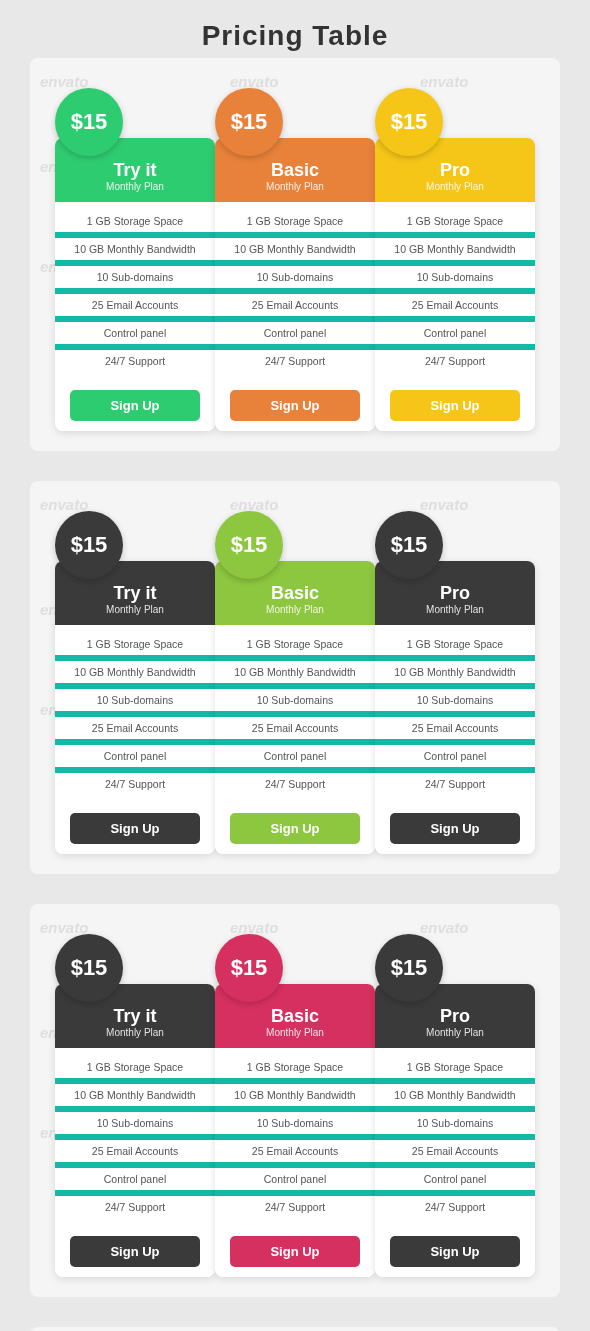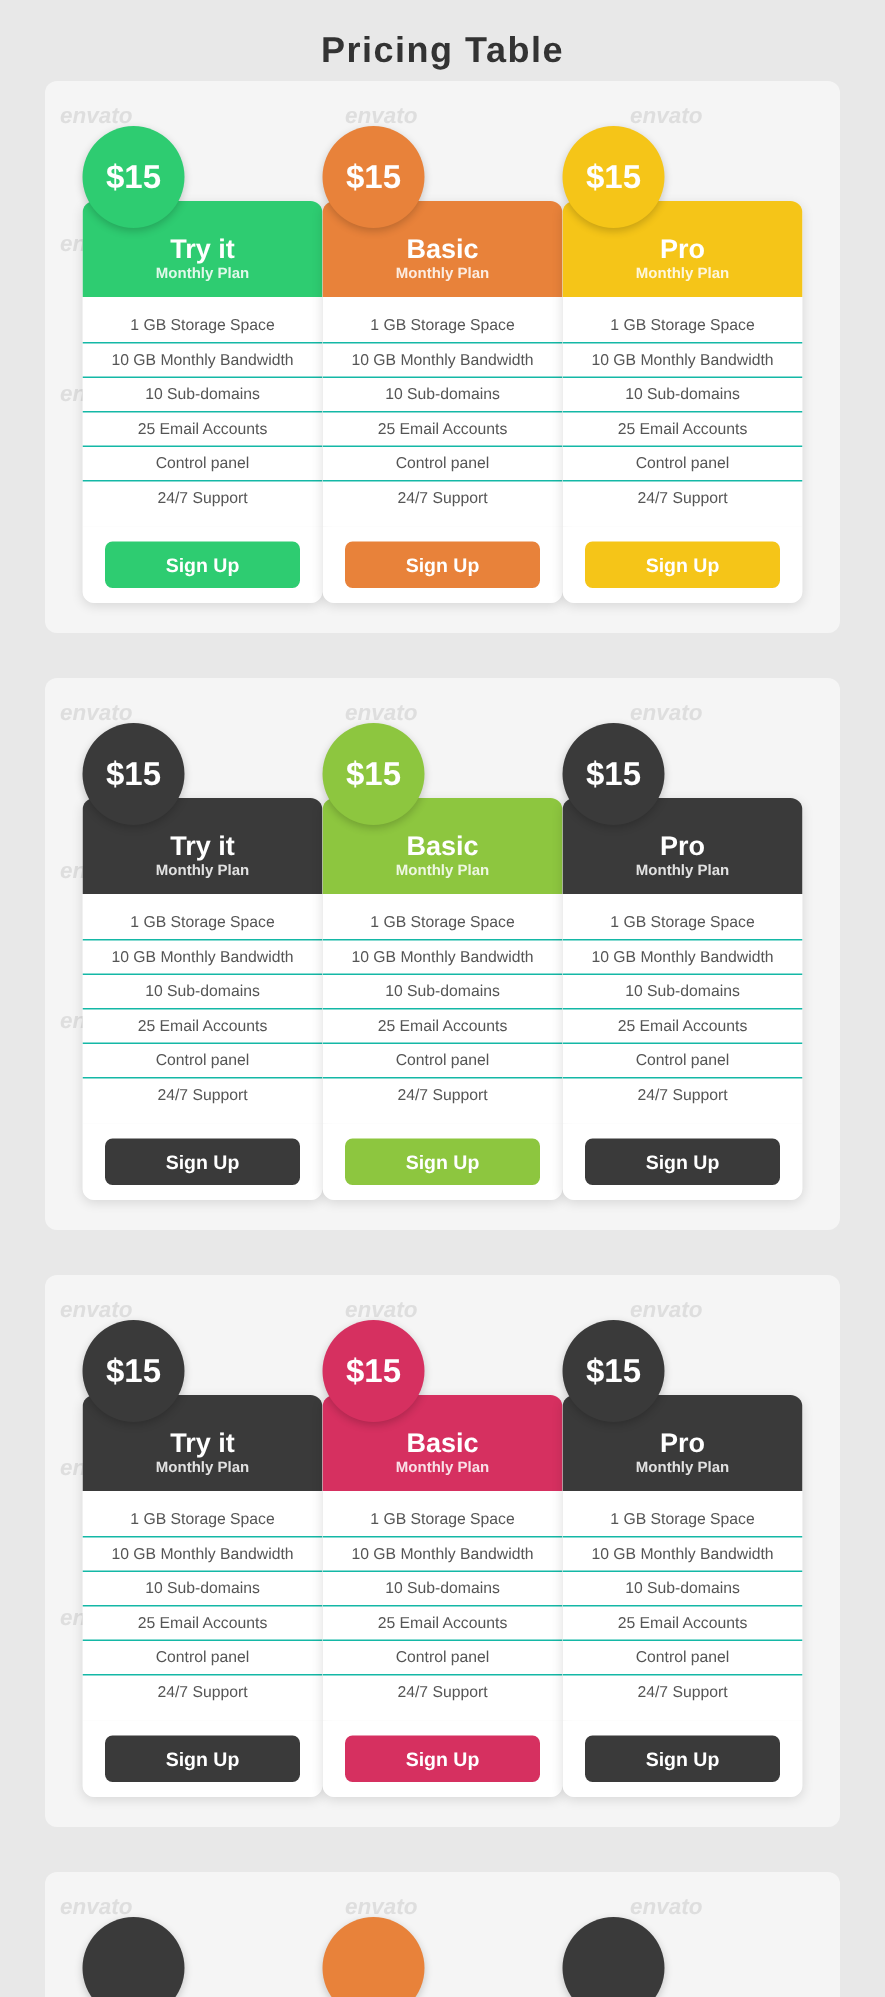--- a/index.html
+++ b/index.html
@@ -13,21 +13,21 @@
 
     .page-wrapper {
       width: 590px;
       background: #e8e8e8;
       padding: 20px 0 30px 0;
       position: relative;
     }
 
     .page-title {
       text-align: center;
-      font-size: 24px;
+      font-size: 28px;
       font-weight: bold;
       color: #333;
       margin-bottom: 6px;
       letter-spacing: 1px;
     }
 
     .page-subtitle {
       text-align: center;
       font-size: 13px;
       color: #888;
@@ -96,35 +96,34 @@
 
     .plan-name {
       font-size: 18px;
       font-weight: bold;
       color: white;
     }
 
     .plan-period {
       font-size: 10px;
       color: rgba(255,255,255,0.85);
-      font-weight: bold;
     }
 
     .plan-features {
       width: 100%;
       background: white;
       padding: 8px 0;
     }
 
     .feature-row {
       text-align: center;
       font-size: 10.5px;
       color: #555;
       padding: 5px 8px;
-      border-bottom: 1px solid #14b8a6;
+      border-bottom: 6px solid #14b8a6;
     }
 
     .feature-row:last-child {
       border-bottom: none;
     }
 
     .plan-footer {
       width: 100%;
       padding: 10px 8px;
       display: flex;

